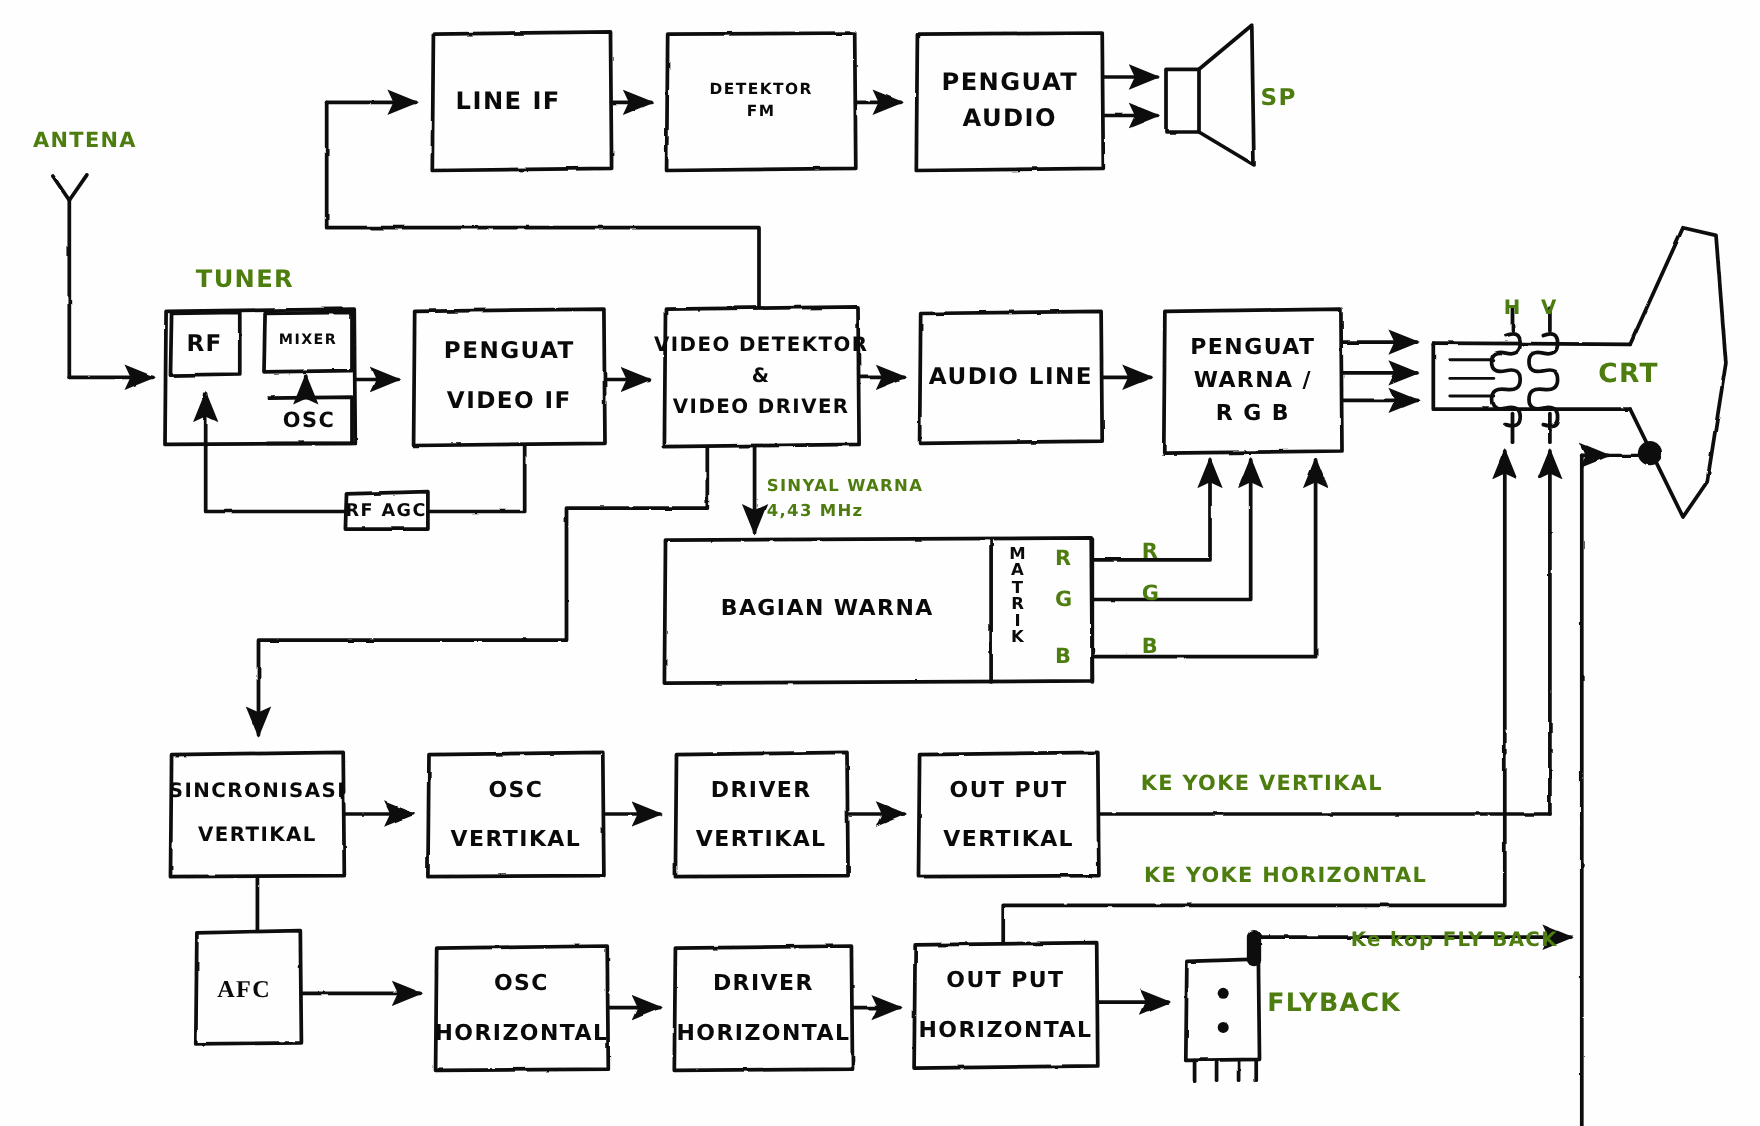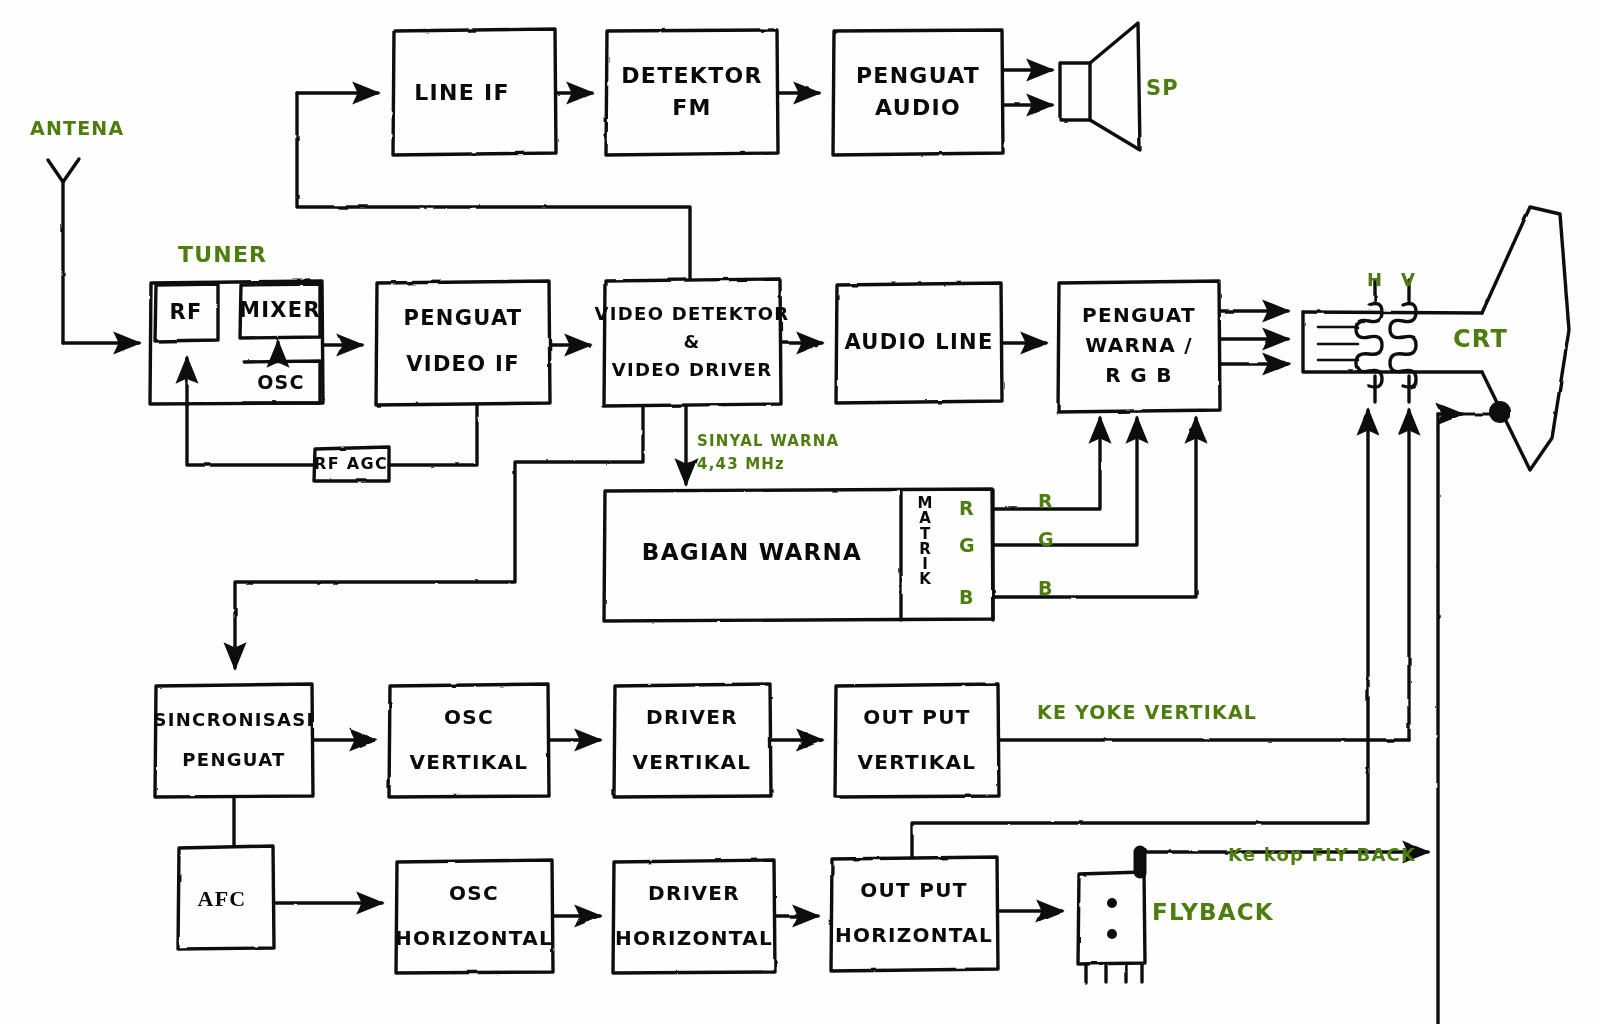--- a/index.html
+++ b/index.html
@@ -208,29 +208,29 @@
       <circle cx="1112" cy="934" r="5" fill="#111"></circle>
     </g>
   </svg>
 
   <div class="free-label" style="left:30px; top:116px; font-size:19px;">ANTENA</div>
 
   <div class="free-label" style="left:178px; top:240px; font-size:22px;">TUNER</div>
 
   <div class="blk-label" style="left:186px; top:312px; font-size:21px;">RF</div>
 
-  <div class="blk-label" style="left:280px; top:310px; font-size:21px;">MIXER</div>
+  <div class="blk-label" style="left:280px; top:310px; font-size:13px;">MIXER</div>
 
   <div class="blk-label" style="left:281px; top:383px; font-size:19px;">OSC</div>
 
   <div class="blk-label" style="left:351px; top:464px; font-size:16px;">RF AGC</div>
 
   <div class="blk-label" style="left:462px; top:93px; font-size:22px;">LINE IF</div>
 
-  <div class="blk-label" style="left:692px; top:92px; font-size:22px;">DETEKTOR
+  <div class="blk-label" style="left:692px; top:92px; font-size:14px;">DETEKTOR
 FM</div>
 
   <div class="blk-label" style="left:918px; top:92px; font-size:22px;">PENGUAT
 AUDIO</div>
 
   <div class="free-label" style="left:1146px; top:74px; font-size:21px;">SP</div>
 
   <div class="blk-label" style="left:463px; top:342px; font-size:21px; line-height:1.1;">PENGUAT
 
 VIDEO IF</div>
@@ -238,21 +238,21 @@
   <div class="blk-label" style="left:692px; top:342px; font-size:18px; line-height:1.55;">VIDEO DETEKTOR
 &amp;
 VIDEO DRIVER</div>
 
   <div class="blk-label" style="left:919px; top:342px; font-size:21px;">AUDIO LINE</div>
 
   <div class="blk-label" style="left:1139px; top:345px; font-size:20px; line-height:1.5;">PENGUAT
 WARNA /
 R G B</div>
 
-  <div class="blk-label" style="left:752px; top:553px; font-size:23px;">BAGIAN WARNA</div>
+  <div class="blk-label" style="left:752px; top:553px; font-size:20px;">BAGIAN WARNA</div>
 
   <div class="vert-label" style="left:915px; top:496px; width:20px;">M
 A
 T
 R
 I
 K</div>
 
   <div class="free-label" style="left:959px; top:496px; font-size:19px;">R</div>
   <div class="free-label" style="left:959px; top:533px; font-size:19px;">G</div>
@@ -265,21 +265,21 @@
   <div class="free-label" style="left:697px; top:430px; font-size:15px; line-height:1.5;">SINYAL WARNA
 4,43 MHz</div>
 
   <div class="free-label" style="left:1453px; top:323px; font-size:24px;">CRT</div>
 
   <div class="free-label" style="left:1367px; top:268px; font-size:18px;">H</div>
   <div class="free-label" style="left:1401px; top:268px; font-size:18px;">V</div>
 
   <div class="blk-label" style="left:234px; top:740px; font-size:18px; line-height:1.12;">SINCRONISASI
 
-PENGUAT</div>
+VERTIKAL</div>
 
   <div class="blk-label" style="left:222px; top:899px; font-size:22px;font-family:Liberation Serif, serif;">AFC</div>
 
   <div class="blk-label" style="left:469px; top:740px; font-size:20px; line-height:1.12;">OSC
 
 VERTIKAL</div>
 
   <div class="blk-label" style="left:692px; top:740px; font-size:20px; line-height:1.12;">DRIVER
 
 VERTIKAL</div>
@@ -297,16 +297,17 @@
 HORIZONTAL</div>
 
   <div class="blk-label" style="left:914px; top:913px; font-size:20px; line-height:1.12;">OUT PUT
 
 HORIZONTAL</div>
 
   <div class="free-label" style="left:1152px; top:897px; font-size:23px;">FLYBACK</div>
 
   <div class="free-label" style="left:1037px; top:700px; font-size:19px;">KE  YOKE VERTIKAL</div>
 
+  <div class="free-label" style="left:1040px; top:784px; font-size:19px;">KE  YOKE HORIZONTAL</div>
 
   <div class="free-label" style="left:1228px; top:843px; font-size:18px;">Ke kop FLY BACK</div>
 
 </div>
 
 </body></html>

